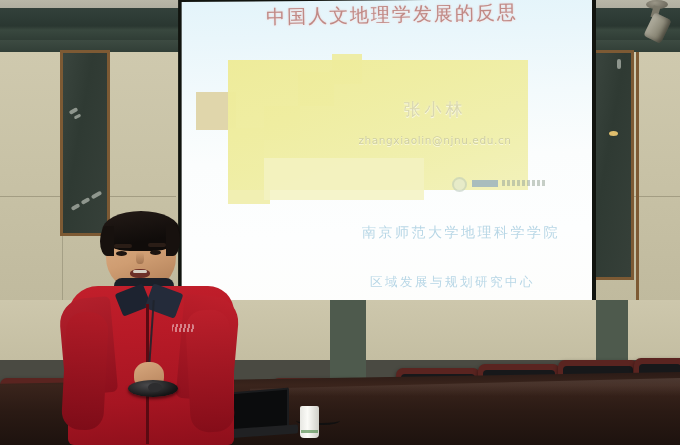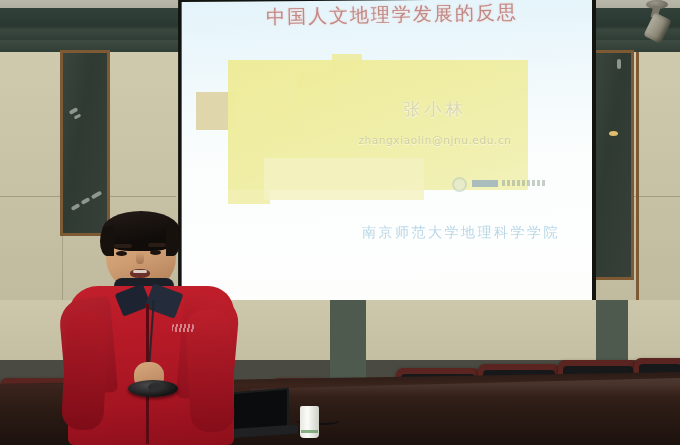--- a/index.html
+++ b/index.html
@@ -210,20 +210,21 @@
     <div id="author">张小林</div>
     <div id="email">zhangxiaolin@njnu.edu.cn</div>
 
     <div id="logo">
       <span class="mark"></span>
         <span class="bar"></span>
         <span class="txt"></span>
     </div>
 
     <div class="affil" id="aff1">南京师范大学地理科学学院</div>
+    <div class="affil" id="aff3">区域发展与规划研究中心</div>
   </div>
 
   <div class="abs" id="tablewall"></div>
   <div class="abs" style="left:330px;top:300px;width:36px;height:92px;background:#4e5a4d;"></div>
   <div class="abs" style="left:596px;top:300px;width:32px;height:70px;background:#4e5a4d;"></div>
 
   <div class="chair" style="left:0px;top:378px;width:98px;height:67px;">
       <div class="pad"></div>
     </div>
   <div class="chair" style="left:272px;top:378px;width:88px;height:60px;">

